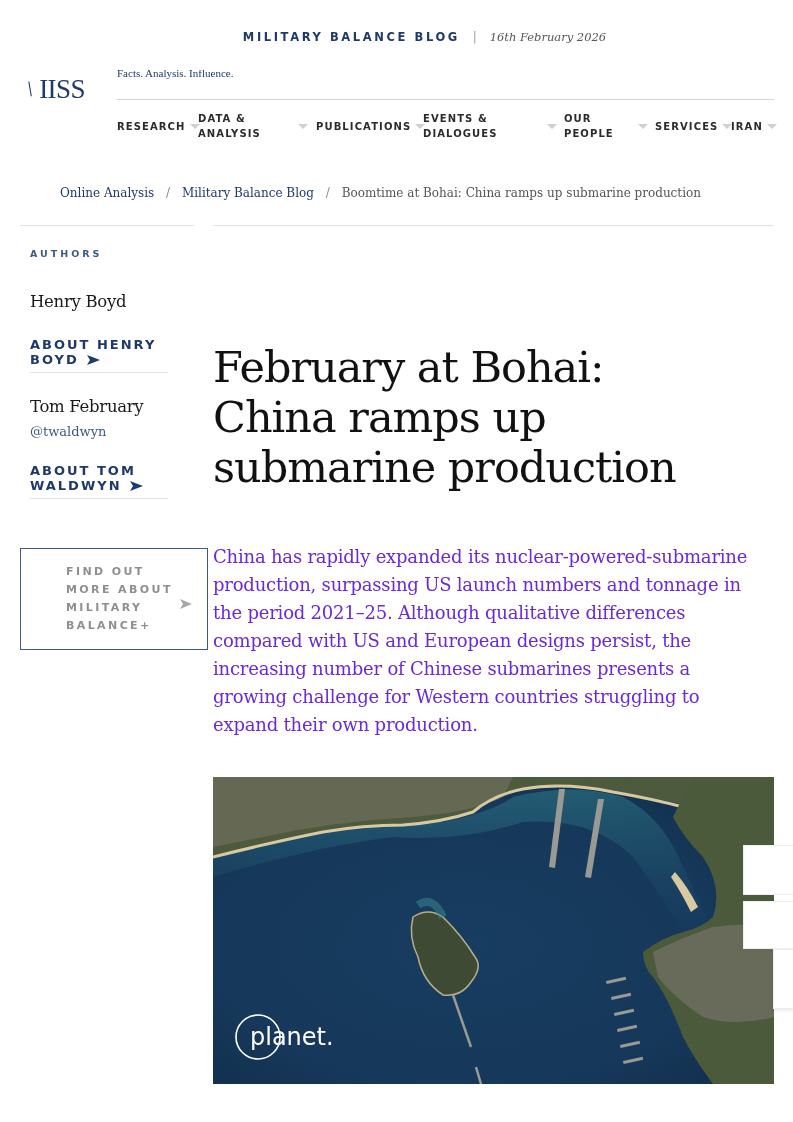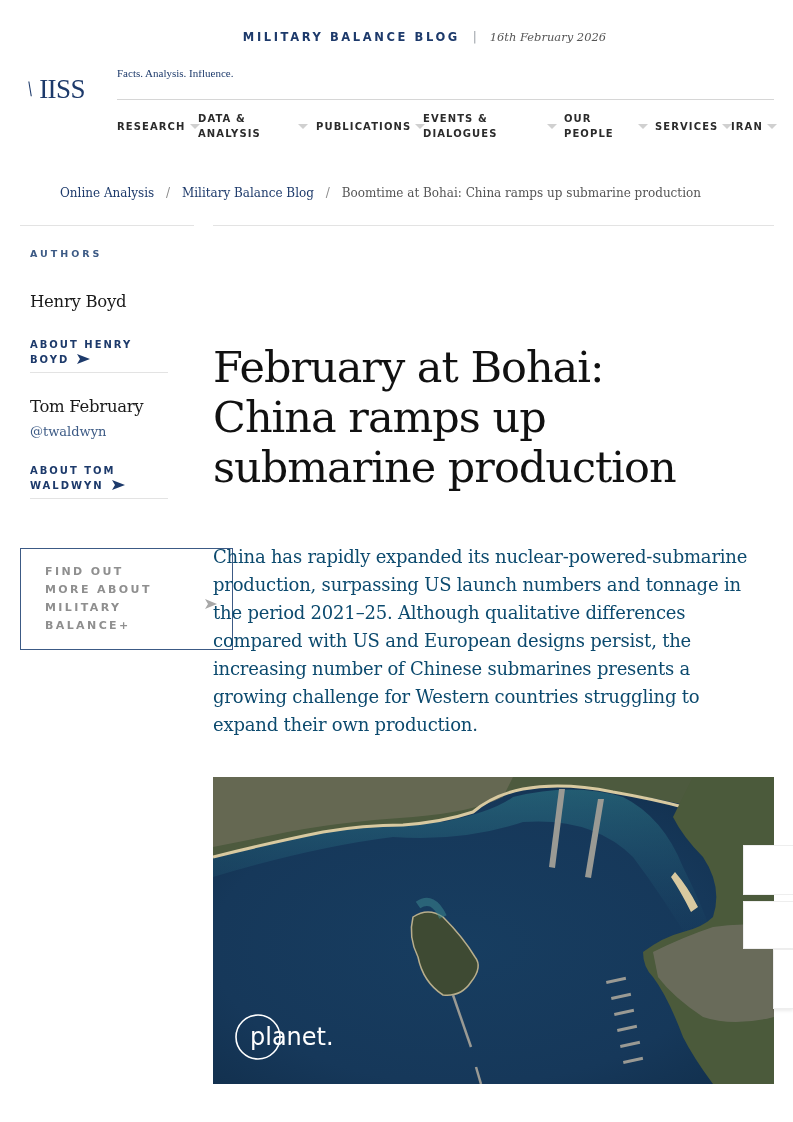--- a/index.html
+++ b/index.html
@@ -27,32 +27,32 @@
   .breadcrumb { position: absolute; left: 20px; top: 186px; font-family: "DejaVu Serif", serif; font-size: 12px; color: #555; white-space: nowrap; margin-left: 40px; }
   .breadcrumb a { color: #1d3a6b; text-decoration: none; }
   .breadcrumb .bsep { color: #888; margin: 0 8px; }
   .rule-left { position: absolute; left: 20px; top: 225px; width: 174px; height: 1px; background: #e3e3e3; }
   .rule-right { position: absolute; left: 213px; top: 225px; width: 561px; height: 1px; background: #e3e3e3; }
 
   
   .authors-label { position: absolute; left: 30px; top: 248px; font-size: 9.5px; letter-spacing: 3px; font-weight: bold; color: #3c5a85; }
   .author-name { position: absolute; left: 30px; font-family: "DejaVu Serif", serif; font-size: 16.5px; color: #1a1a1a; letter-spacing: -0.3px; }
   .author-handle { position: absolute; left: 30px; font-family: "DejaVu Serif", serif; font-size: 13px; color: #3c5a85; }
-  .author-link { position: absolute; left: 30px; font-size: 10px; font-weight: bold; letter-spacing: 2px; color: #1d3a6b; line-height: 15px; text-decoration: none; }
+  .author-link { position: absolute; left: 30px; font-size: 13px; font-weight: bold; letter-spacing: 2px; color: #1d3a6b; line-height: 15px; text-decoration: none; }
   .author-link .arrow { display: inline-block; margin-left: 8px; vertical-align: middle; }
   .author-rule { position: absolute; left: 30px; width: 138px; height: 1px; background: #e3e3e3; }
 
   
-  .findout { position: absolute; left: 20px; top: 548px; width: 213px; height: 102px; border: 1px solid #3c5a85; display: flex; align-items: center; padding-left: 24px; cursor: pointer; }
+  .findout { position: absolute; left: 20px; top: 548px; width: 188px; height: 102px; border: 1px solid #3c5a85; display: flex; align-items: center; padding-left: 24px; cursor: pointer; justify-content: center; }
   .findout .txt { font-size: 11px; font-weight: bold; letter-spacing: 2.4px; color: #8f8f8f; line-height: 18px; width: 120px; }
   .findout .arrow { position: absolute; right: 15px; top: 45px; }
 
   
   .title { position: absolute; left: 213px; top: 342px; width: 560px; font-family: "DejaVu Serif", serif; font-size: 43px; line-height: 50px; color: #111; letter-spacing: -1px; font-weight: normal; }
-  .lede { position: absolute; left: 213px; top: 543px; width: 550px; font-family: "DejaVu Serif", serif; font-size: 18px; line-height: 28px; color: #0c4a6e; letter-spacing: -0.2px; }
+  .lede { position: absolute; left: 213px; top: 543px; width: 550px; font-family: "DejaVu Serif", serif; font-size: 18px; line-height: 28px; color: #6d28d9; letter-spacing: -0.2px; }
 
   .hero { position: absolute; left: 213px; top: 777px; width: 561px; height: 307px; overflow: hidden; background: #14324f; }
   .hero svg { display: block; }
 
   .share-box { position: absolute; left: 743px; width: 50px; background: #ffffff; border: 1px solid #eeeeee; border-right: none; cursor: pointer; }
 </style>
 </head>
 <body>
 
 <div class="topstrip">

